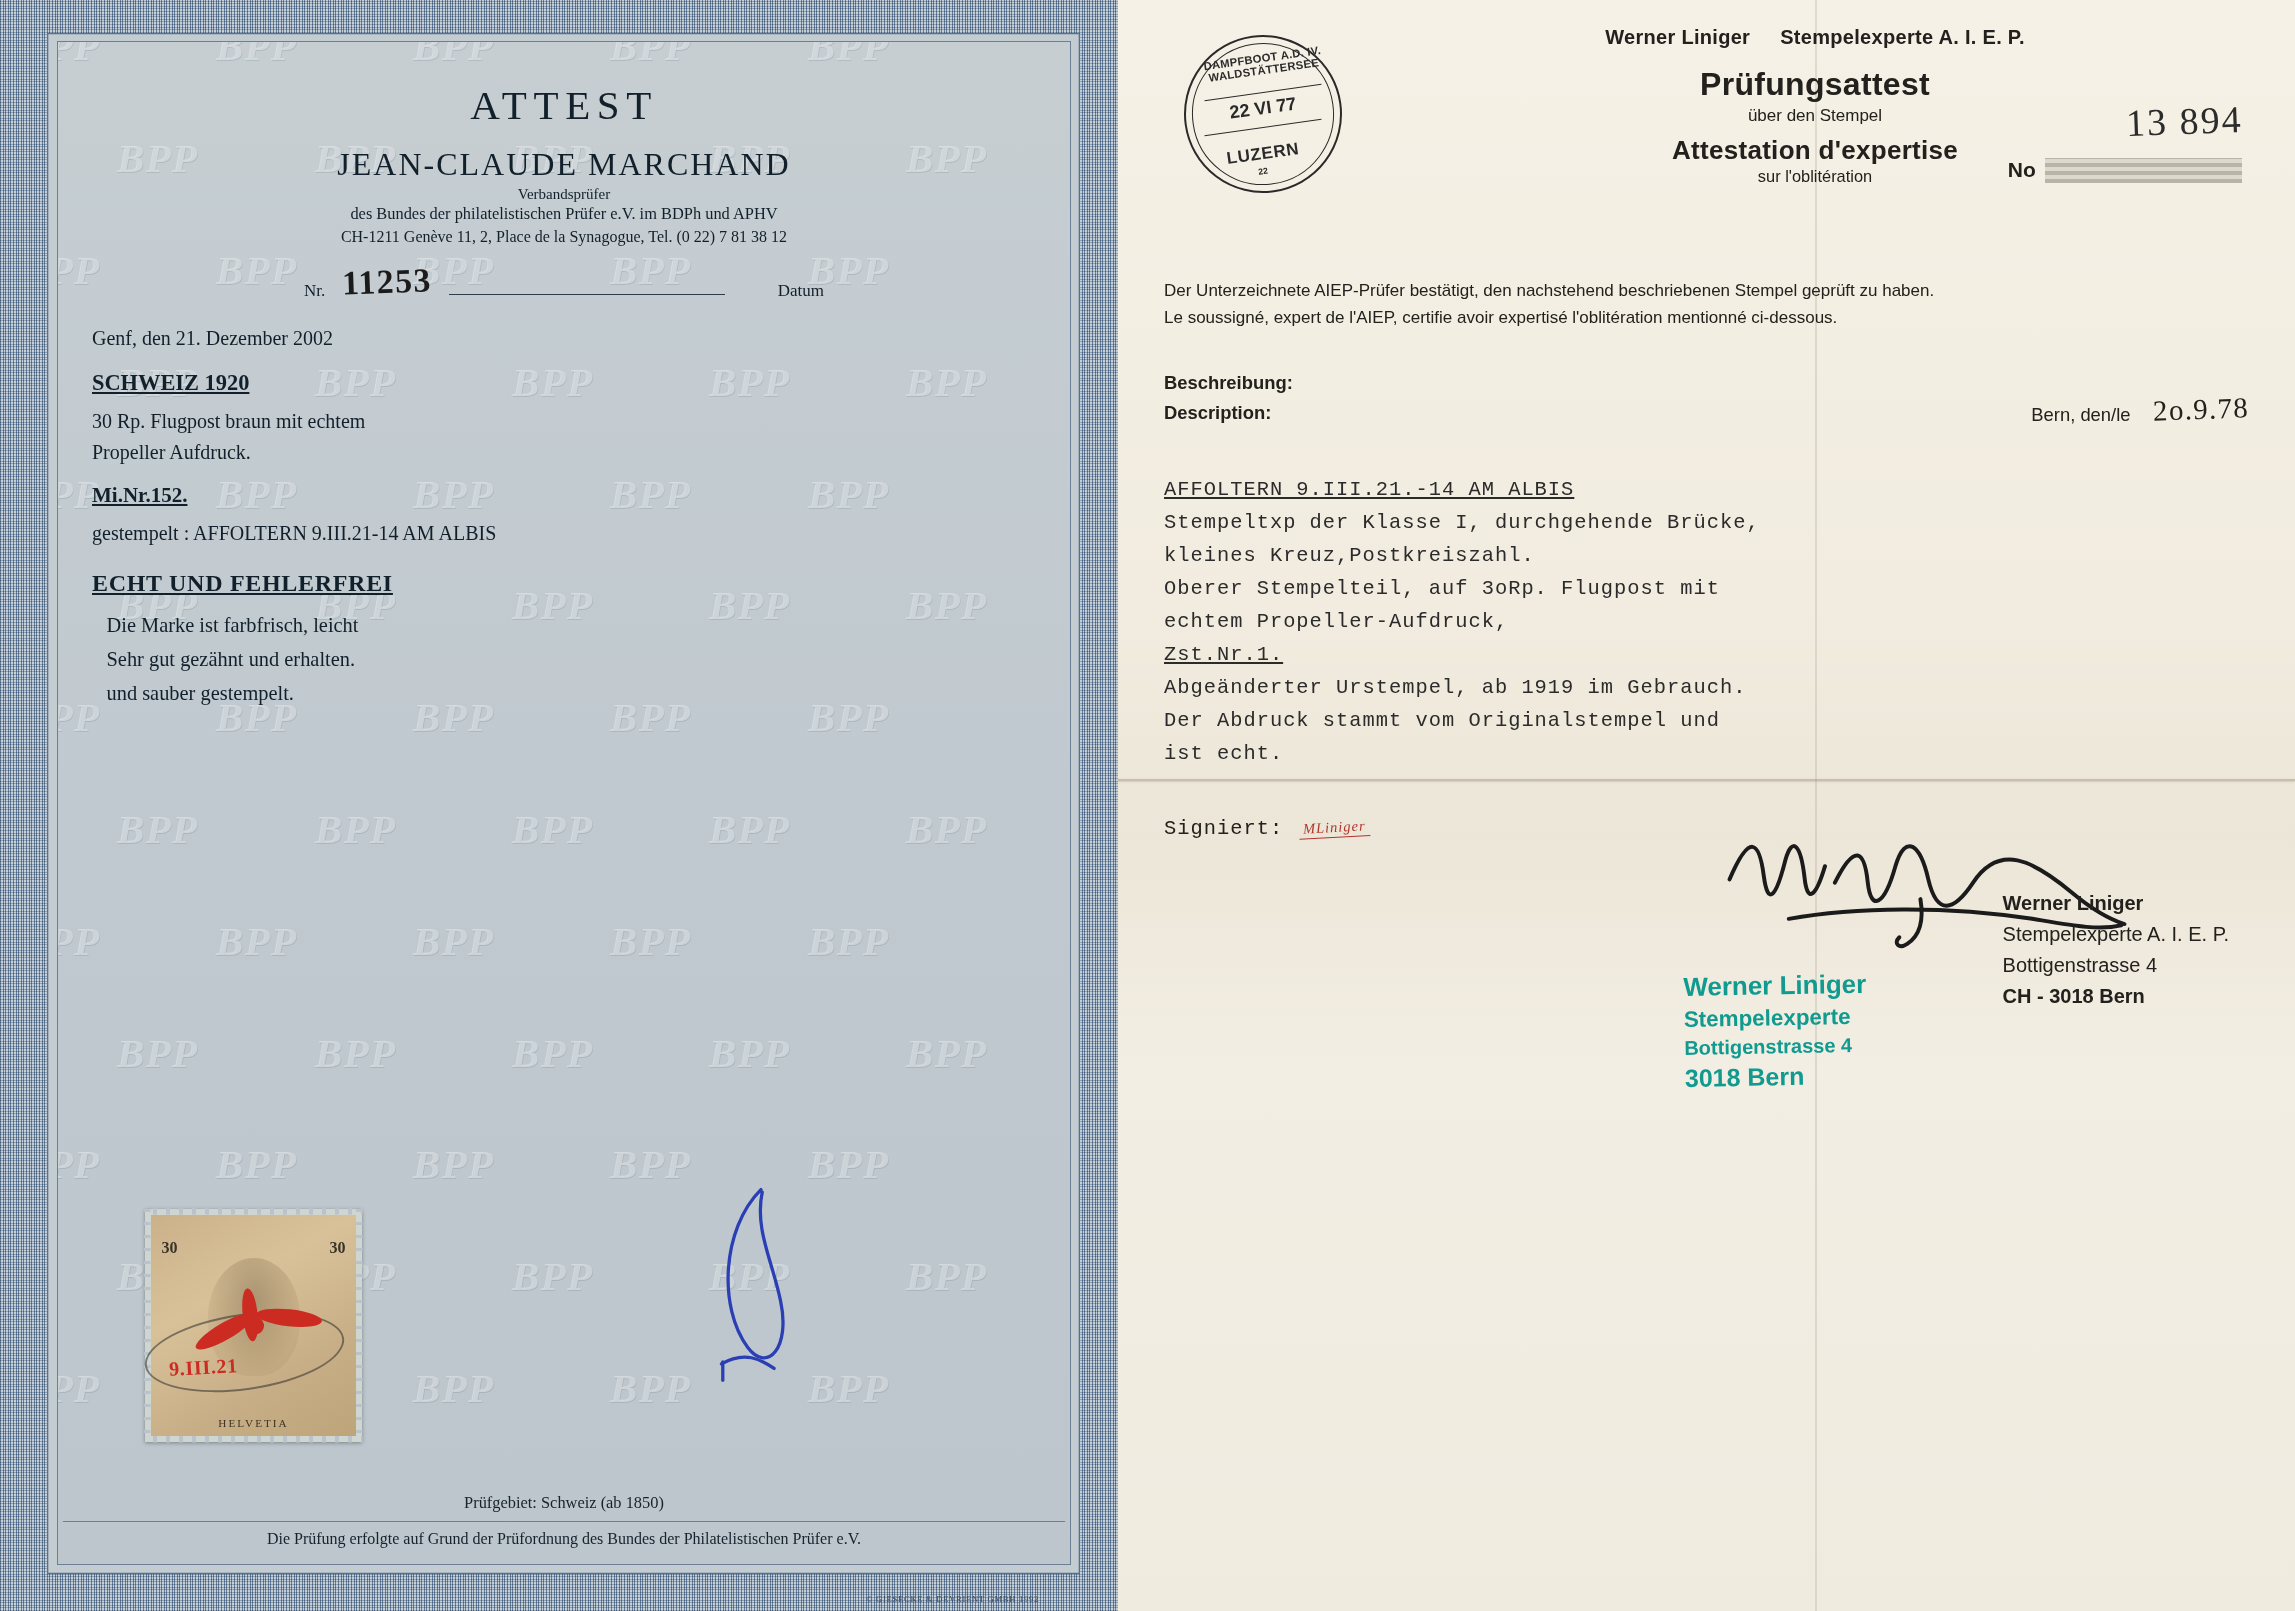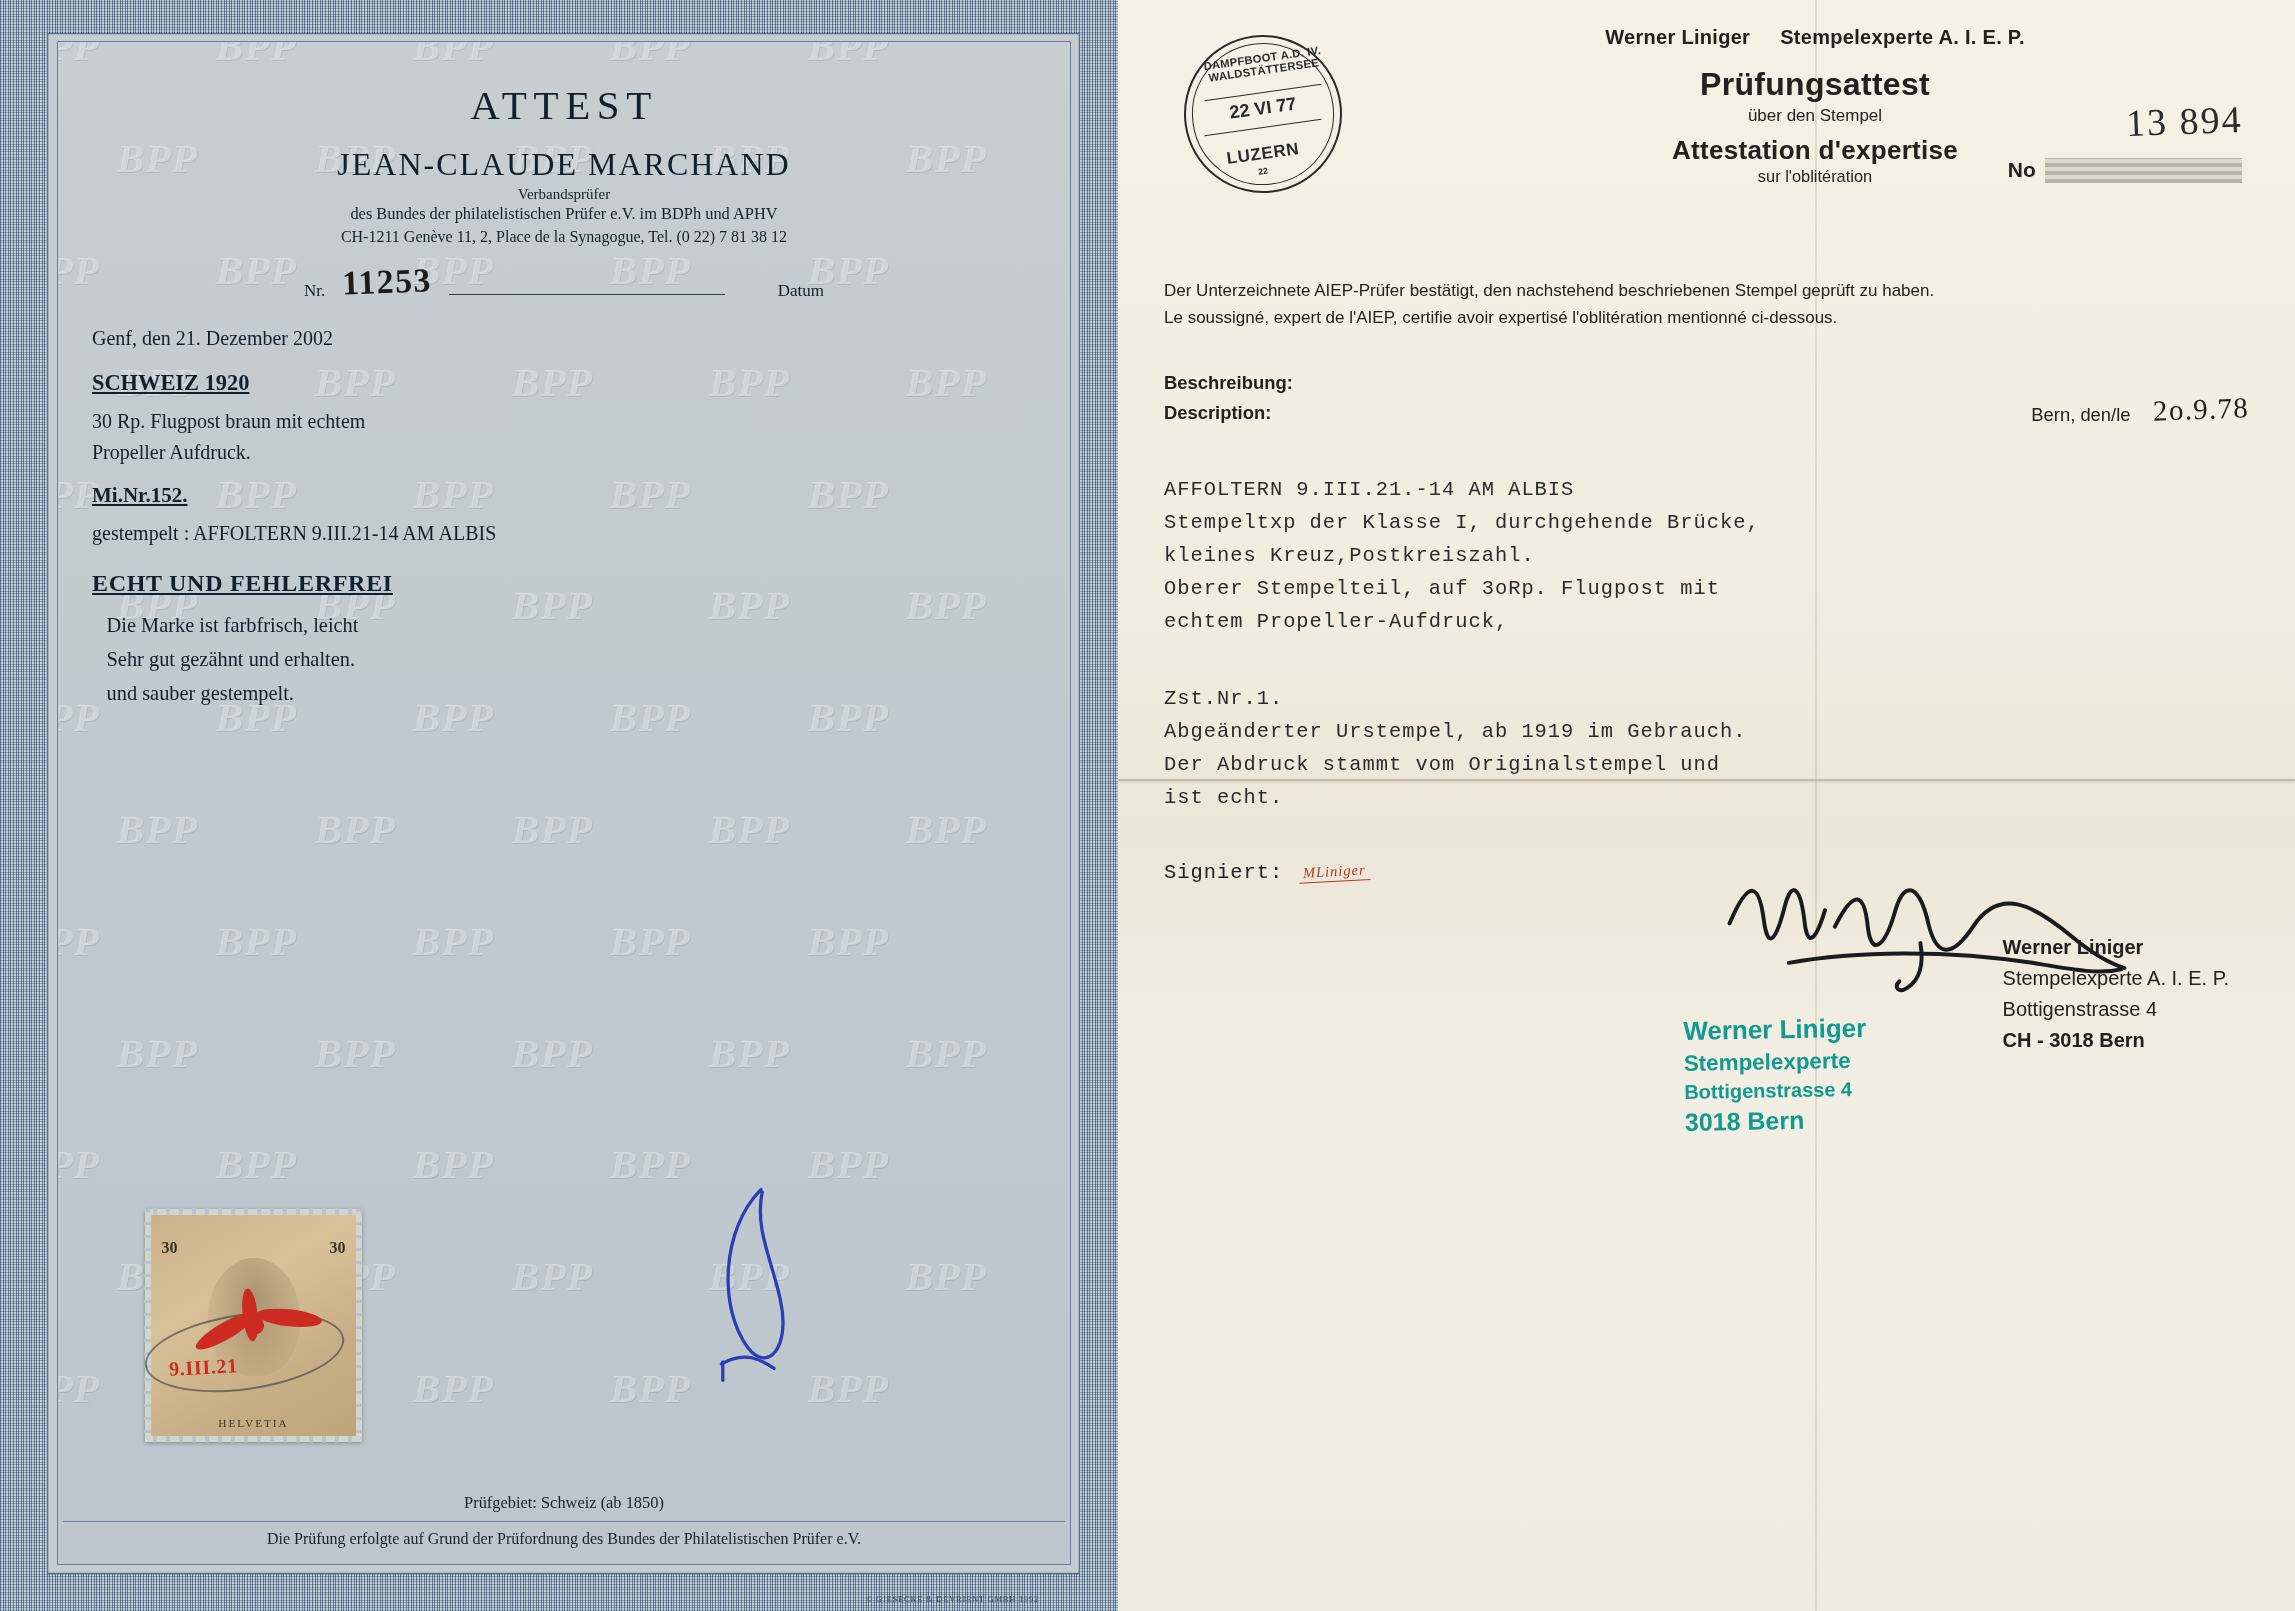--- a/index.html
+++ b/index.html
@@ -222,21 +222,21 @@
   }
 
   .typed{
     margin-top:46px;
     font-family:"Liberation Mono", monospace;
     font-size:20.4px;
     line-height:1.62;
     letter-spacing:1px;
     color:#2b2b2b;
   }
-  .typed .ul{margin-top:44px;}
+  .typed .ul{text-decoration:underline;}
   .signiert{
     margin-top:47px;font-family:"Liberation Mono", monospace;font-size:20.4px;letter-spacing:1px;
     display:flex;align-items:center;gap:16px;
   }
   .red-sig{
     color:#b3342c;font-family:"Liberation Serif",serif;font-size:14.5px;font-style:italic;
     border-bottom:1.3px solid #b3342c;padding:0 4px 1.3px 4px;transform:rotate(-3deg);
   }
   .hand-sig{
     position:relative;height:151px;margin-top:-20px;

